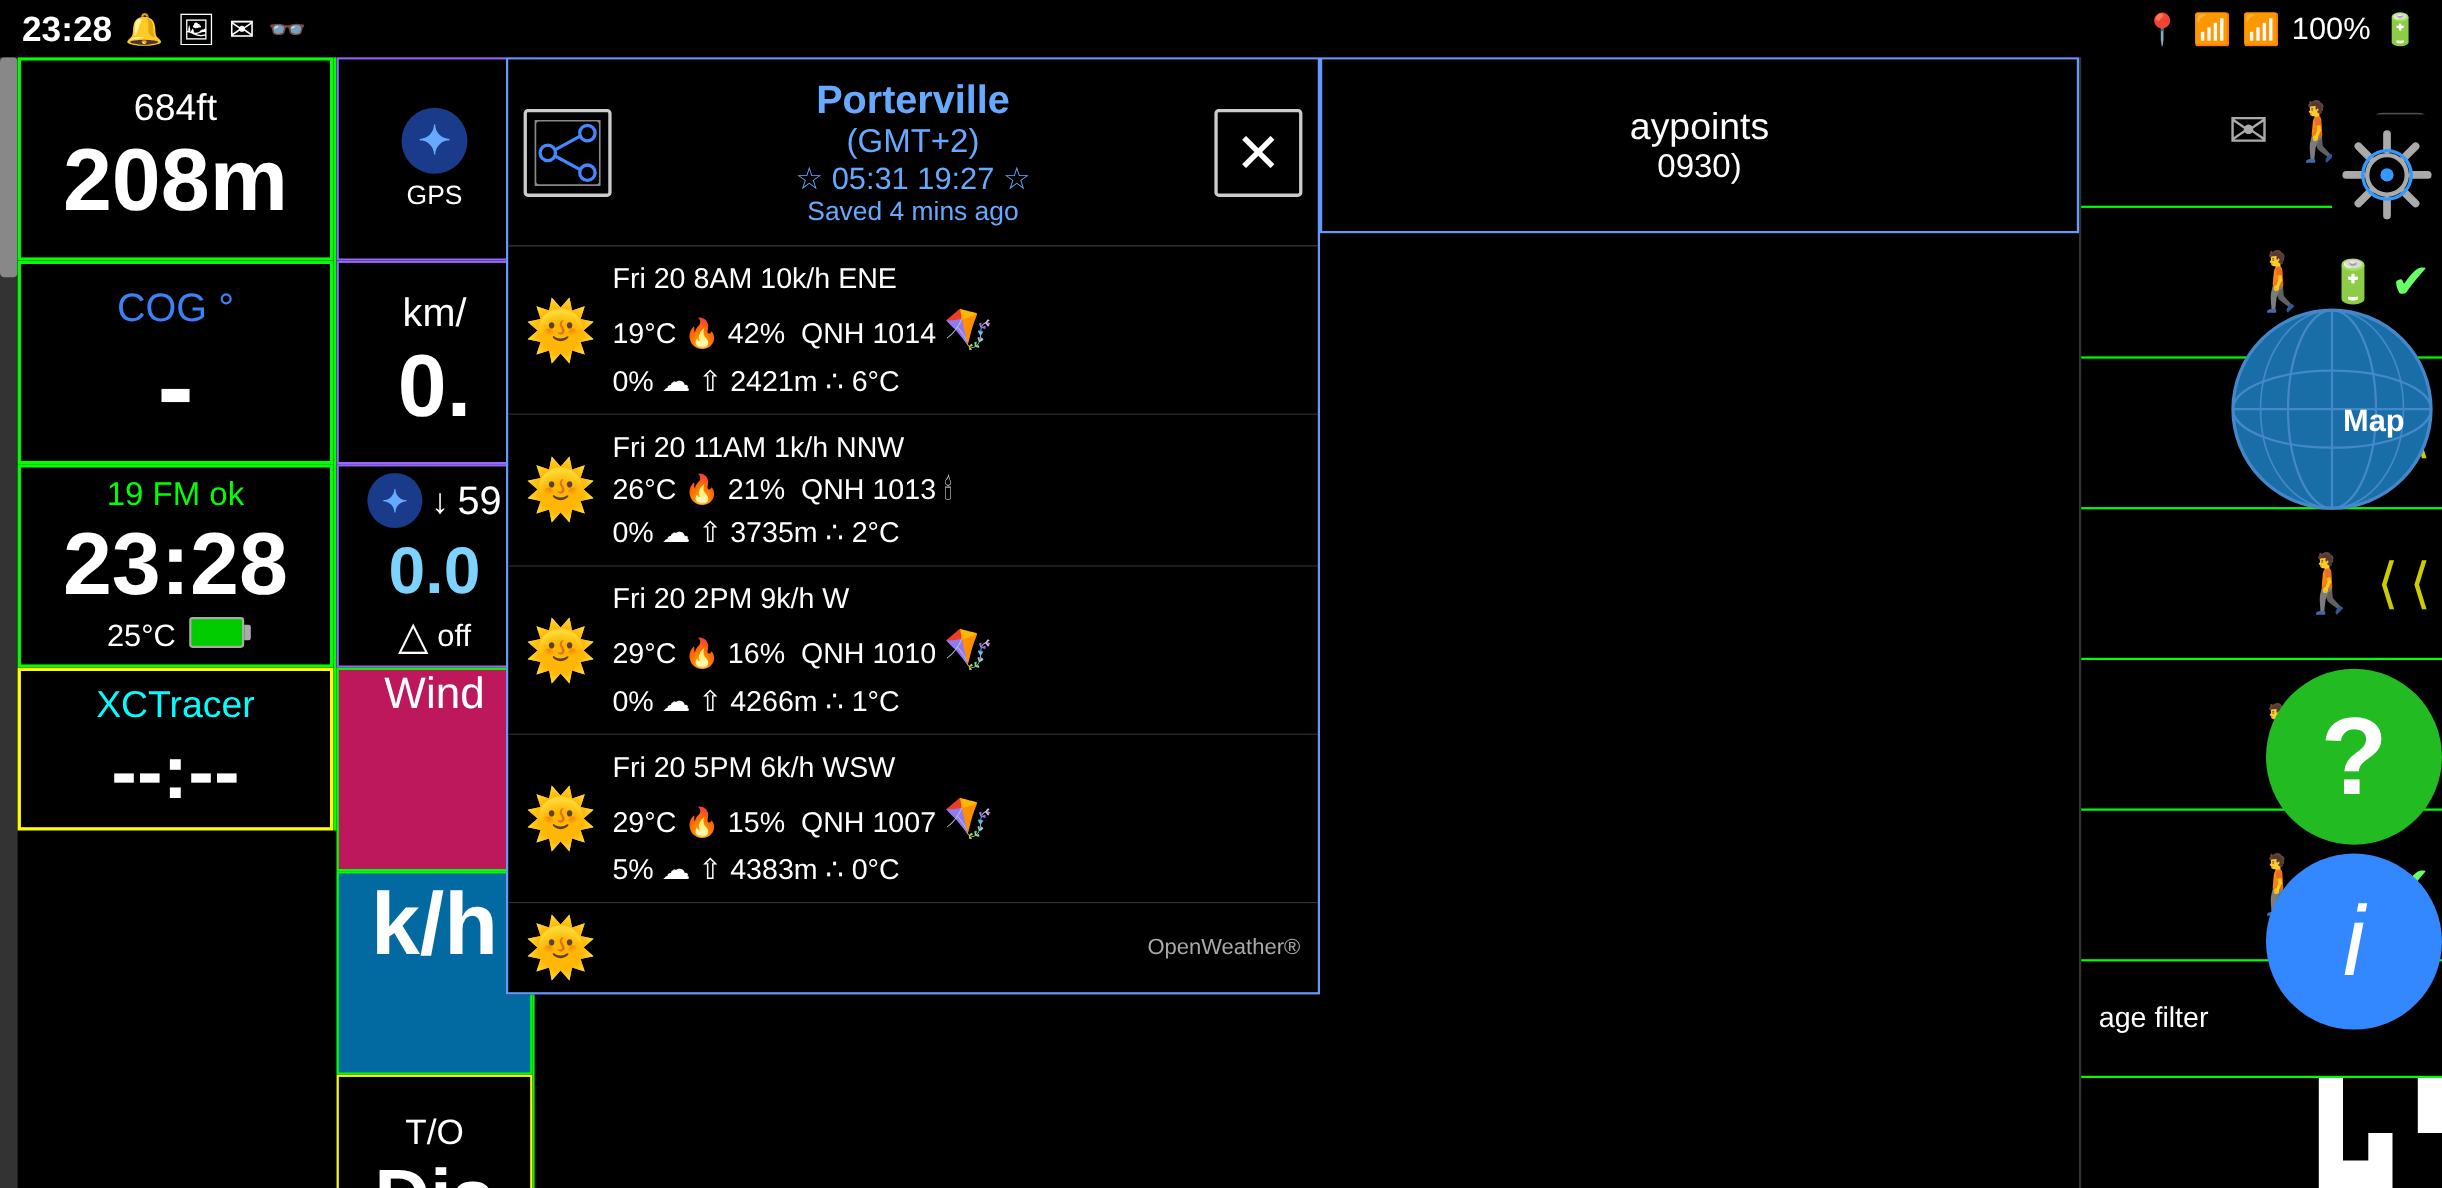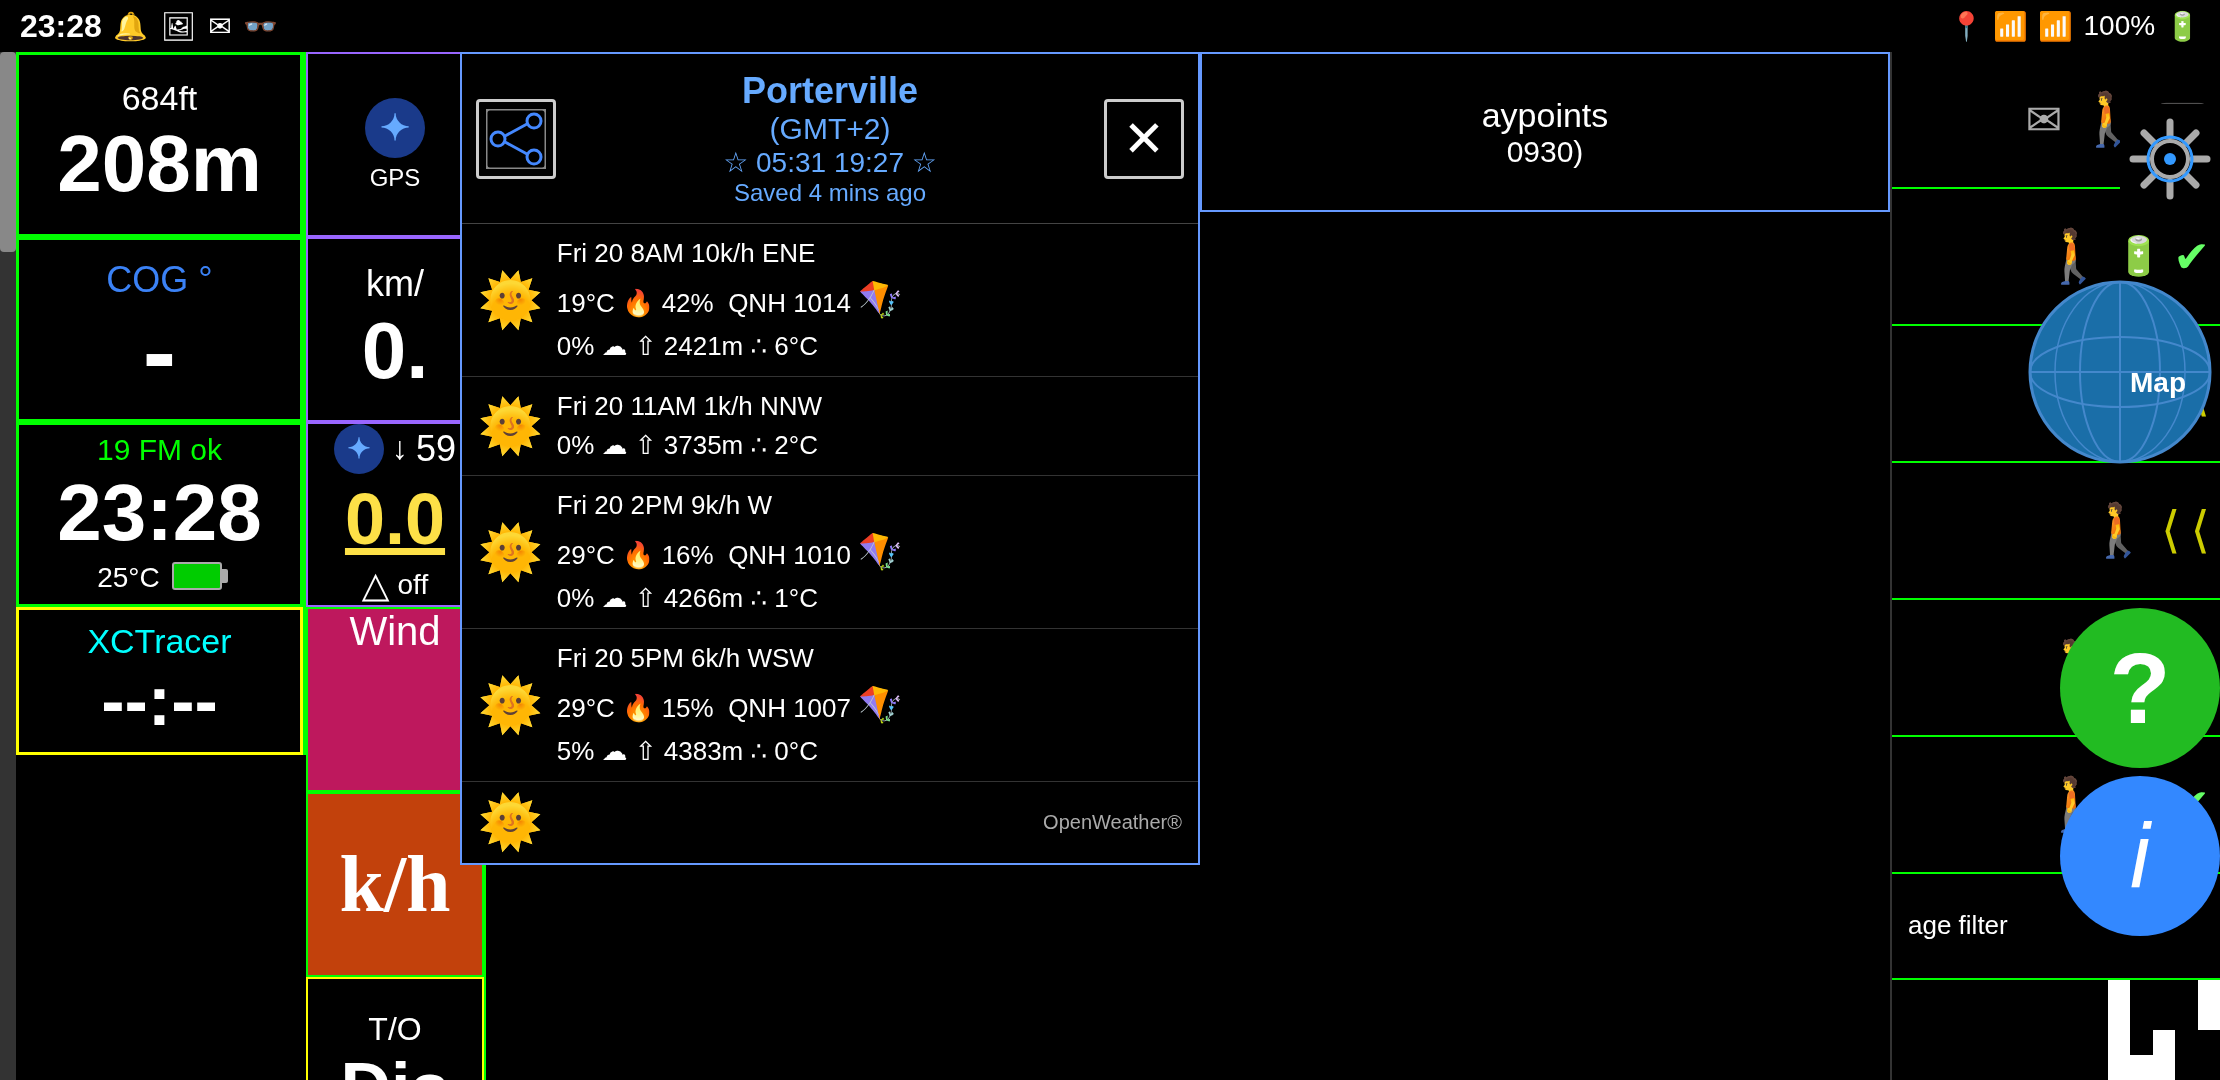--- a/index.html
+++ b/index.html
@@ -120,26 +120,24 @@
       background: #be185d;
       display: flex;
       flex-direction: column;
       align-items: center;
       justify-content: flex-start;
     }
 
     .cell-speed-bottom {
       height: 180px;
       border: 2px solid #00ff00;
-      background: #c2410c;
-      display: flex;
-      flex-direction: column;
-      align-items: center;
-      justify-content: center;
-      font-family: Liberation Serif, serif;
+      background: #0369a1;
+      display: flex;
+      flex-direction: column;
+      align-items: center;
     }
 
     .cell-to {
       height: 180px;
       border: 2px solid #ffff00;
       background: #000;
       display: flex;
       flex-direction: column;
       align-items: center;
       justify-content: center;
@@ -317,21 +315,21 @@
   </div>
 
   <div class="cell-bt2" style="height:185px;">
     <div class="bt2-row">
       <div class="bt-icon" style="width:50px;height:50px;">
         <span style="font-size:28px;color:#66aaff;">✦</span>
       </div>
       <span style="font-size:32px;color:#fff;">↓</span>
       <span style="font-size:36px;color:#fff;">59</span>
     </div>
-    <span style="font-size:72px;color:#fde047;font-weight:bold;text-decoration:underline;">0.0</span>
+    <span style="font-size:60px;color:#7dd3fc;font-weight:bold;">0.0</span>
     <div class="bt2-row">
       <span style="font-size:36px;color:#fff;">△</span>
       <span style="font-size:28px;color:#fff;">off</span>
     </div>
   </div>
 
   <div class="cell-wind" style="height:185px;">
     <span style="font-size:40px;color:#fff;">Wind</span>
   </div>
 
@@ -371,20 +369,21 @@
       <div>Fri 20 8AM  10k/h  ENE</div>
       <div>19°C 🔥 42%&nbsp; QNH 1014 <span style="font-size:36px;">🪁</span></div>
       <div>0%  ☁  ⇧ 2421m  ∴ 6°C</div>
     </div>
   </div>
 
   <div class="weather-row">
     <span class="weather-icon">🌞</span>
     <div class="weather-data">
       <div>Fri 20 11AM  1k/h  NNW</div>
+      <div>26°C 🔥 21%&nbsp; QNH 1013 <span style="font-size:26px;">🕯</span></div>
       <div>0%  ☁  ⇧ 3735m  ∴ 2°C</div>
     </div>
   </div>
 
   <div class="weather-row">
     <span class="weather-icon">🌞</span>
     <div class="weather-data">
       <div>Fri 20 2PM  9k/h  W</div>
       <div>29°C 🔥 16%&nbsp; QNH 1010 <span style="font-size:36px;">🪁</span></div>
       <div>0%  ☁  ⇧ 4266m  ∴ 1°C</div>

